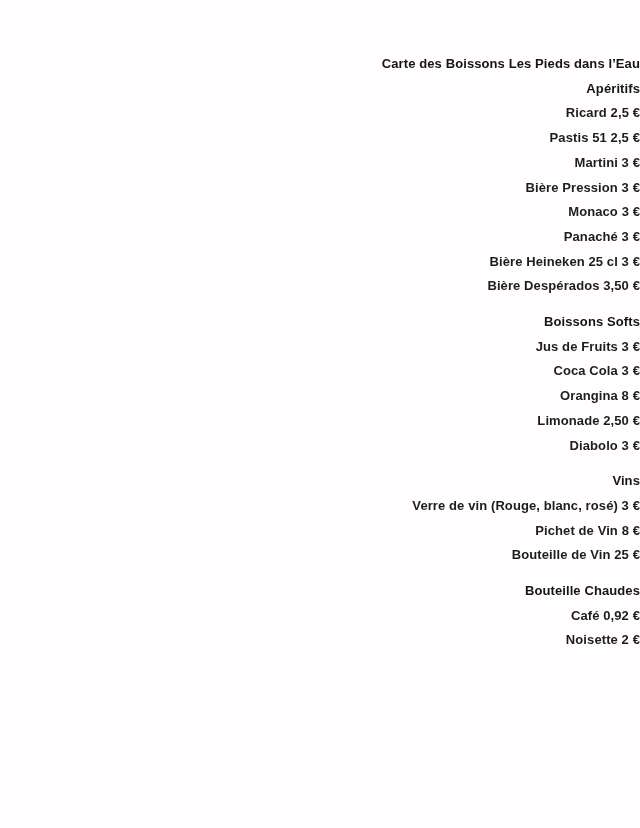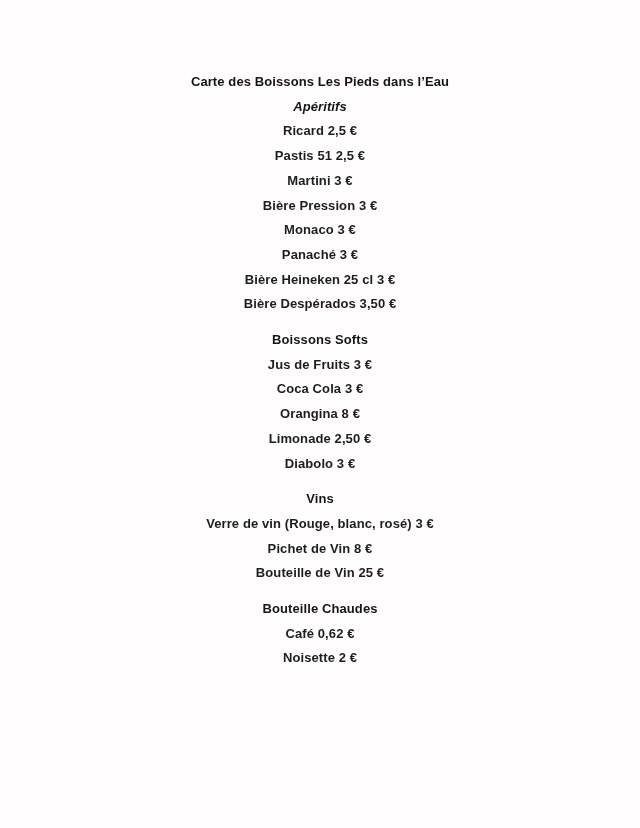--- a/index.html
+++ b/index.html
@@ -11,41 +11,40 @@
     height: 828px;
     background: #fffdfd;
     overflow: hidden;
     font-family: "Liberation Sans", "DejaVu Sans", sans-serif;
     color: #1d1d1f;
   }
   .page {
     box-sizing: border-box;
     width: 640px;
     height: 828px;
-    padding-top: 70px;
-    text-align: center;
+    padding-top: 52px;
+    text-align: right;
   }
   .line {
     margin: 0;
     font-size: 13px;
     line-height: 24.7px;
     font-weight: 700;
     letter-spacing: 0.1px;
     white-space: nowrap;
   }
   .bold {
     font-weight: 700;
     color: #151517;
   }
   .section .heading {
     margin-top: 11px;
   }
   #sections .section:first-child .heading {
     margin-top: 0;
-    font-style: italic;
   }
 </style>
 </head>
 <body>
 
 <div class="page">
   <h1 class="line bold">Carte des Boissons Les Pieds dans l’Eau</h1>
   <div id="sections">
   <section class="section">
     <h2 class="line bold heading">Apéritifs</h2>
@@ -77,18 +76,18 @@
     <div class="items">
           <p class="line">Verre de vin (Rouge, blanc, rosé) 3 €</p>
           <p class="line">Pichet de Vin 8 €</p>
           <p class="line">Bouteille de Vin 25 €</p>
         </div>
   </section>
 
   <section class="section">
     <h2 class="line bold heading">Bouteille Chaudes</h2>
     <div class="items">
-          <p class="line">Café 0,62 €</p>
+          <p class="line">Café 0,92 €</p>
           <p class="line">Noisette 2 €</p>
         </div>
   </section>
 </div>
 </div>
 
 </body></html>

